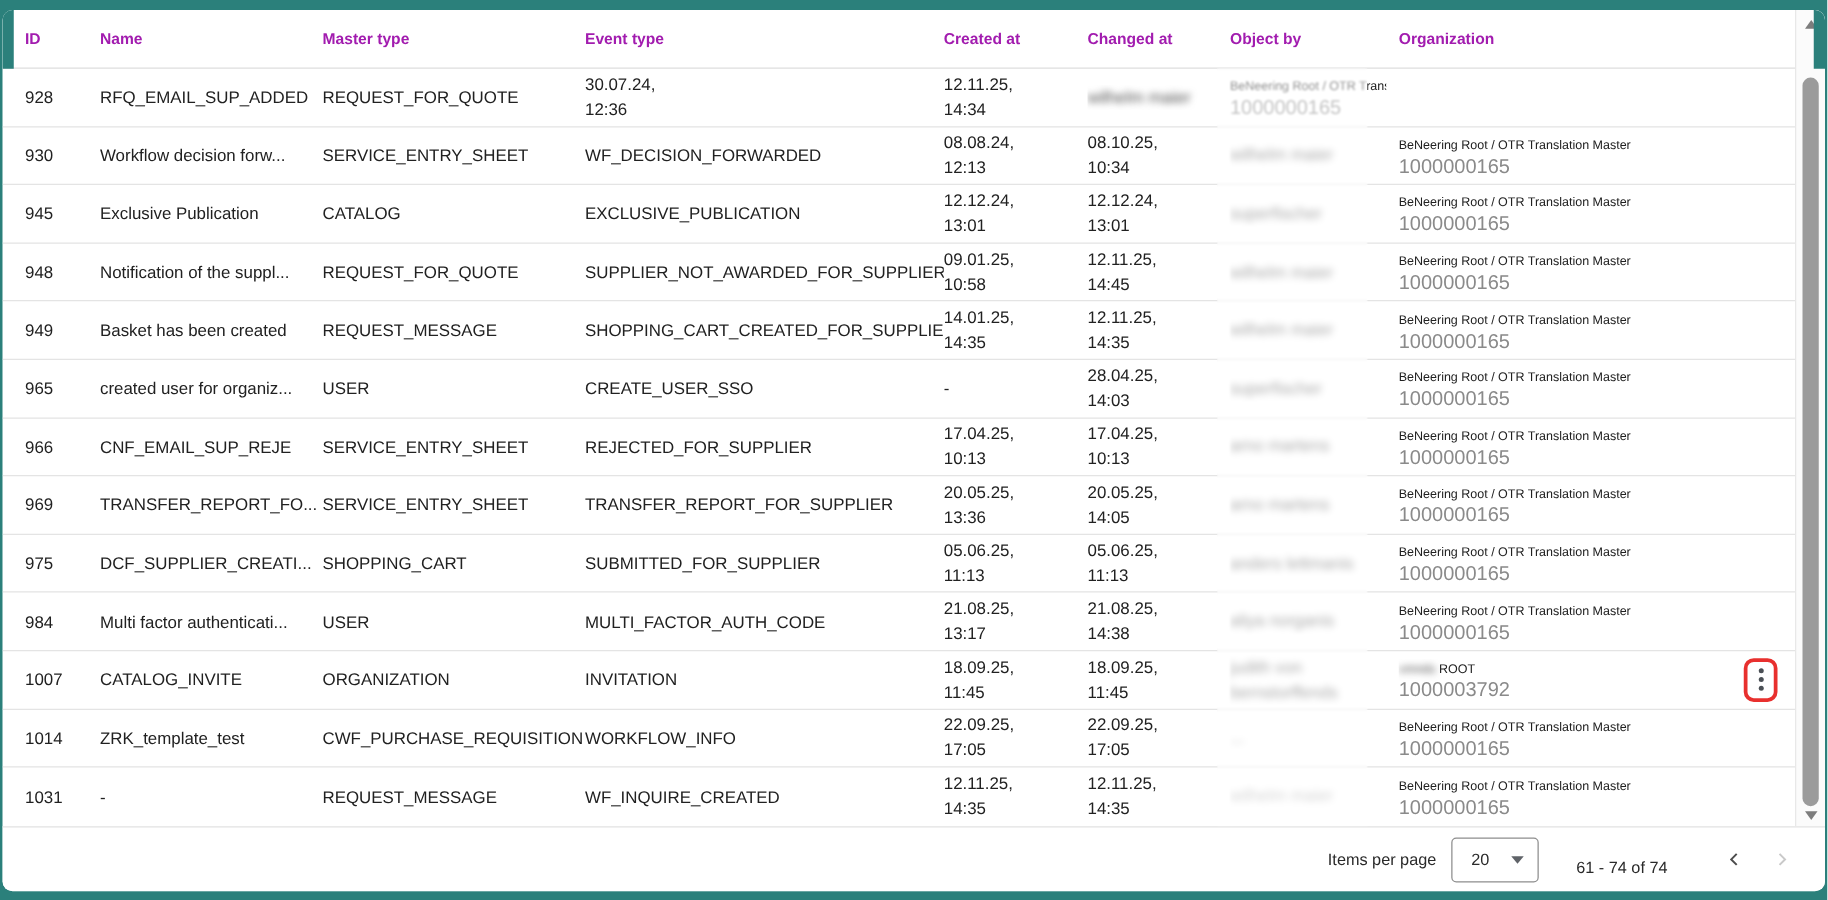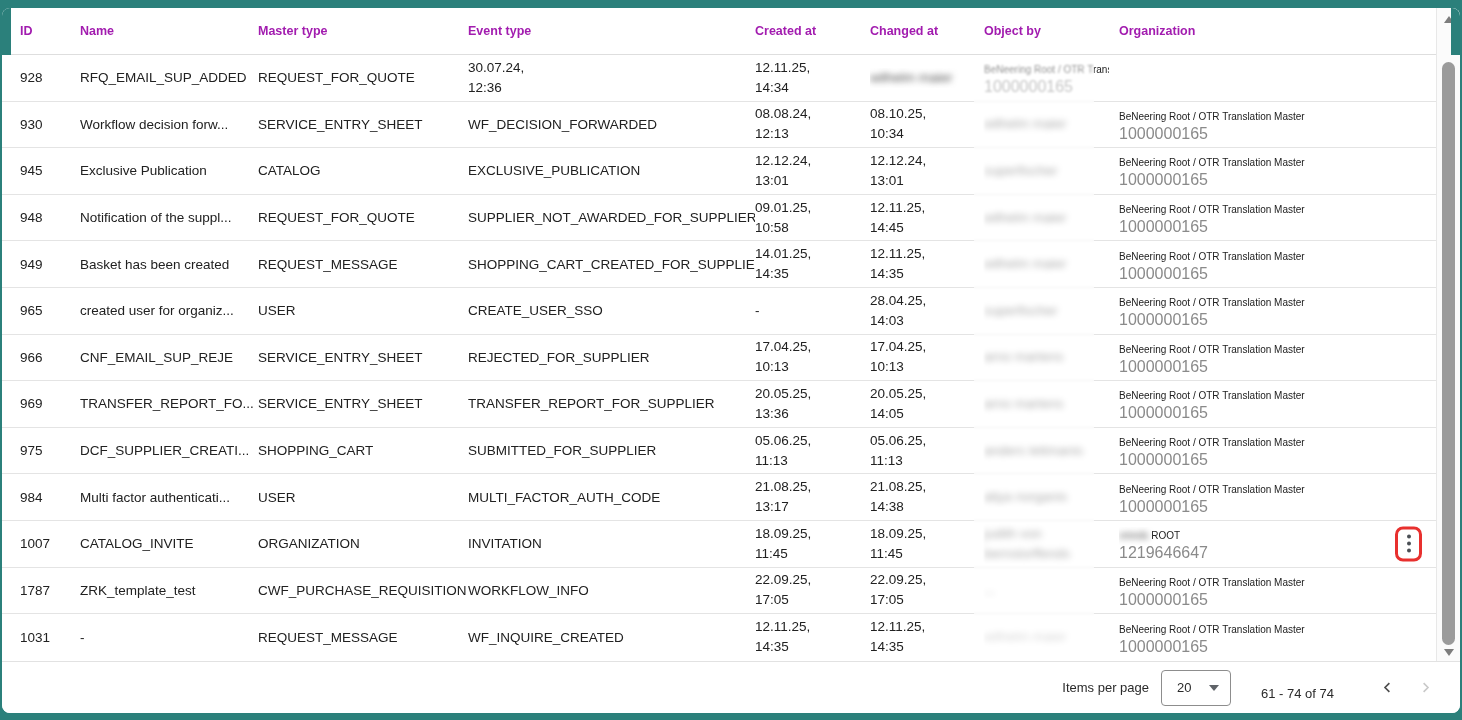--- a/index.html
+++ b/index.html
@@ -296,30 +296,30 @@
     <div class="cell twoline">
               <div>18.09.25,</div>
               <div>11:45</div>
             </div>
     <div class="cell twoline">
               <div class="redacted">judith von</div>
               <div class="redacted">bernstorffends</div>
             </div>
     <div class="cell">
               <div class="org-name"><span class="redacted">vmnds</span> ROOT</div>
-              <div class="org-id">1219646647</div>
+              <div class="org-id">1000003792</div>
             </div>
   <div class="action-box">
               <span class="dot"></span>
               <span class="dot"></span>
               <span class="dot"></span>
             </div>
           </div>
           <div class="grid row">
-    <div class="cell id">1787</div>
+    <div class="cell id">1014</div>
     <div class="cell">ZRK_template_test</div>
     <div class="cell">CWF_PURCHASE_REQUISITION</div>
     <div class="cell">WORKFLOW_INFO</div>
     <div class="cell twoline">
               <div>22.09.25,</div>
               <div>17:05</div>
             </div>
     <div class="cell twoline">
               <div>22.09.25,</div>
               <div>17:05</div>

